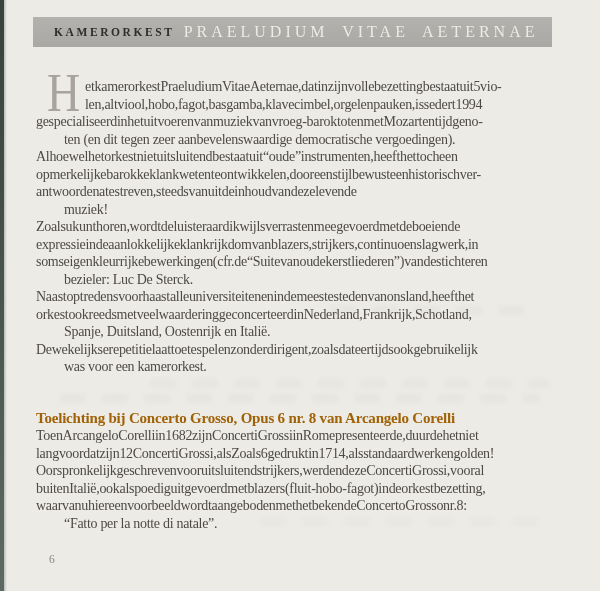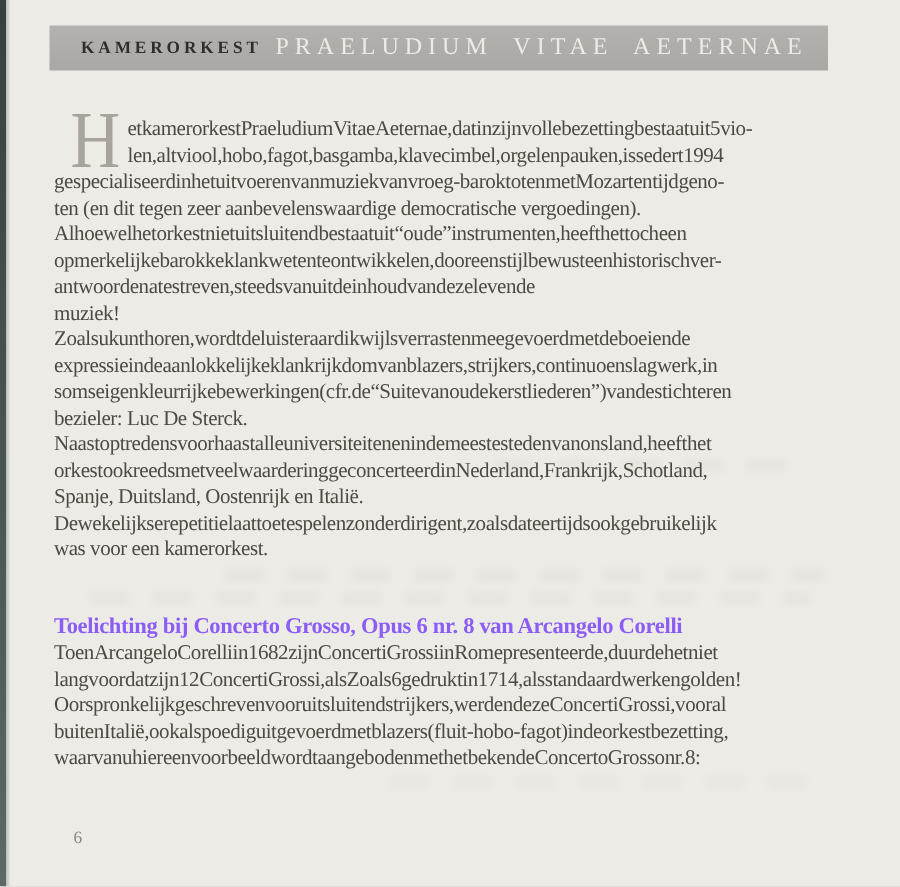--- a/index.html
+++ b/index.html
@@ -39,31 +39,31 @@
     font-size:16px;letter-spacing:4px;word-spacing:6px;
     color:#edebe5;
   }
   .content{
     position:absolute;left:36px;top:78px;width:526px;
     font-size:14px;letter-spacing:-0.3px;
   }
   .jline{line-height:17.5px;height:17.5px;white-space:nowrap;}
   .jline.j{display:flex;justify-content:flex-start;}
   .jline.indent{padding-left:49px;}
-  .jline.last{text-align:left;}
+  .jline.last{text-align:left;margin-left:28px;}
   .dropcap{
     position:absolute;left:11px;top:-12px;
     font-size:54px;line-height:54px;color:#a8a49d;
     transform:scaleX(0.85);transform-origin:0 0;
     letter-spacing:0;
   }
   .heading{
     margin:34px 0 0 0;padding:0;
     font-size:15px;font-weight:bold;line-height:17.5px;height:17.5px;
-    color:#8b5cf6;letter-spacing:-0.2px;white-space:nowrap;
+    color:#a16207;letter-spacing:-0.2px;white-space:nowrap;
   }
   .pagenum{
     position:absolute;left:49px;top:553px;
     font-size:11.5px;color:#8b8780;
   }
   .ghost{
     position:absolute;height:9px;
     background:repeating-linear-gradient(90deg,rgba(130,122,104,.5) 0 26px,rgba(130,122,104,0) 26px 42px);
     filter:blur(2px);opacity:.09;
   }
@@ -355,17 +355,18 @@
         <span>wordt</span>
         <span>aangeboden</span>
         <span>met</span>
         <span>het</span>
         <span>bekende</span>
         <span>Concerto</span>
         <span>Grosso</span>
         <span>nr.</span>
         <span>8:</span>
       </div>
+    <div class="jline last">“Fatto per la notte di natale”.</div>
   </div>
 
   <div class="pagenum">6</div>
 
 </div>
 
 </body></html>

